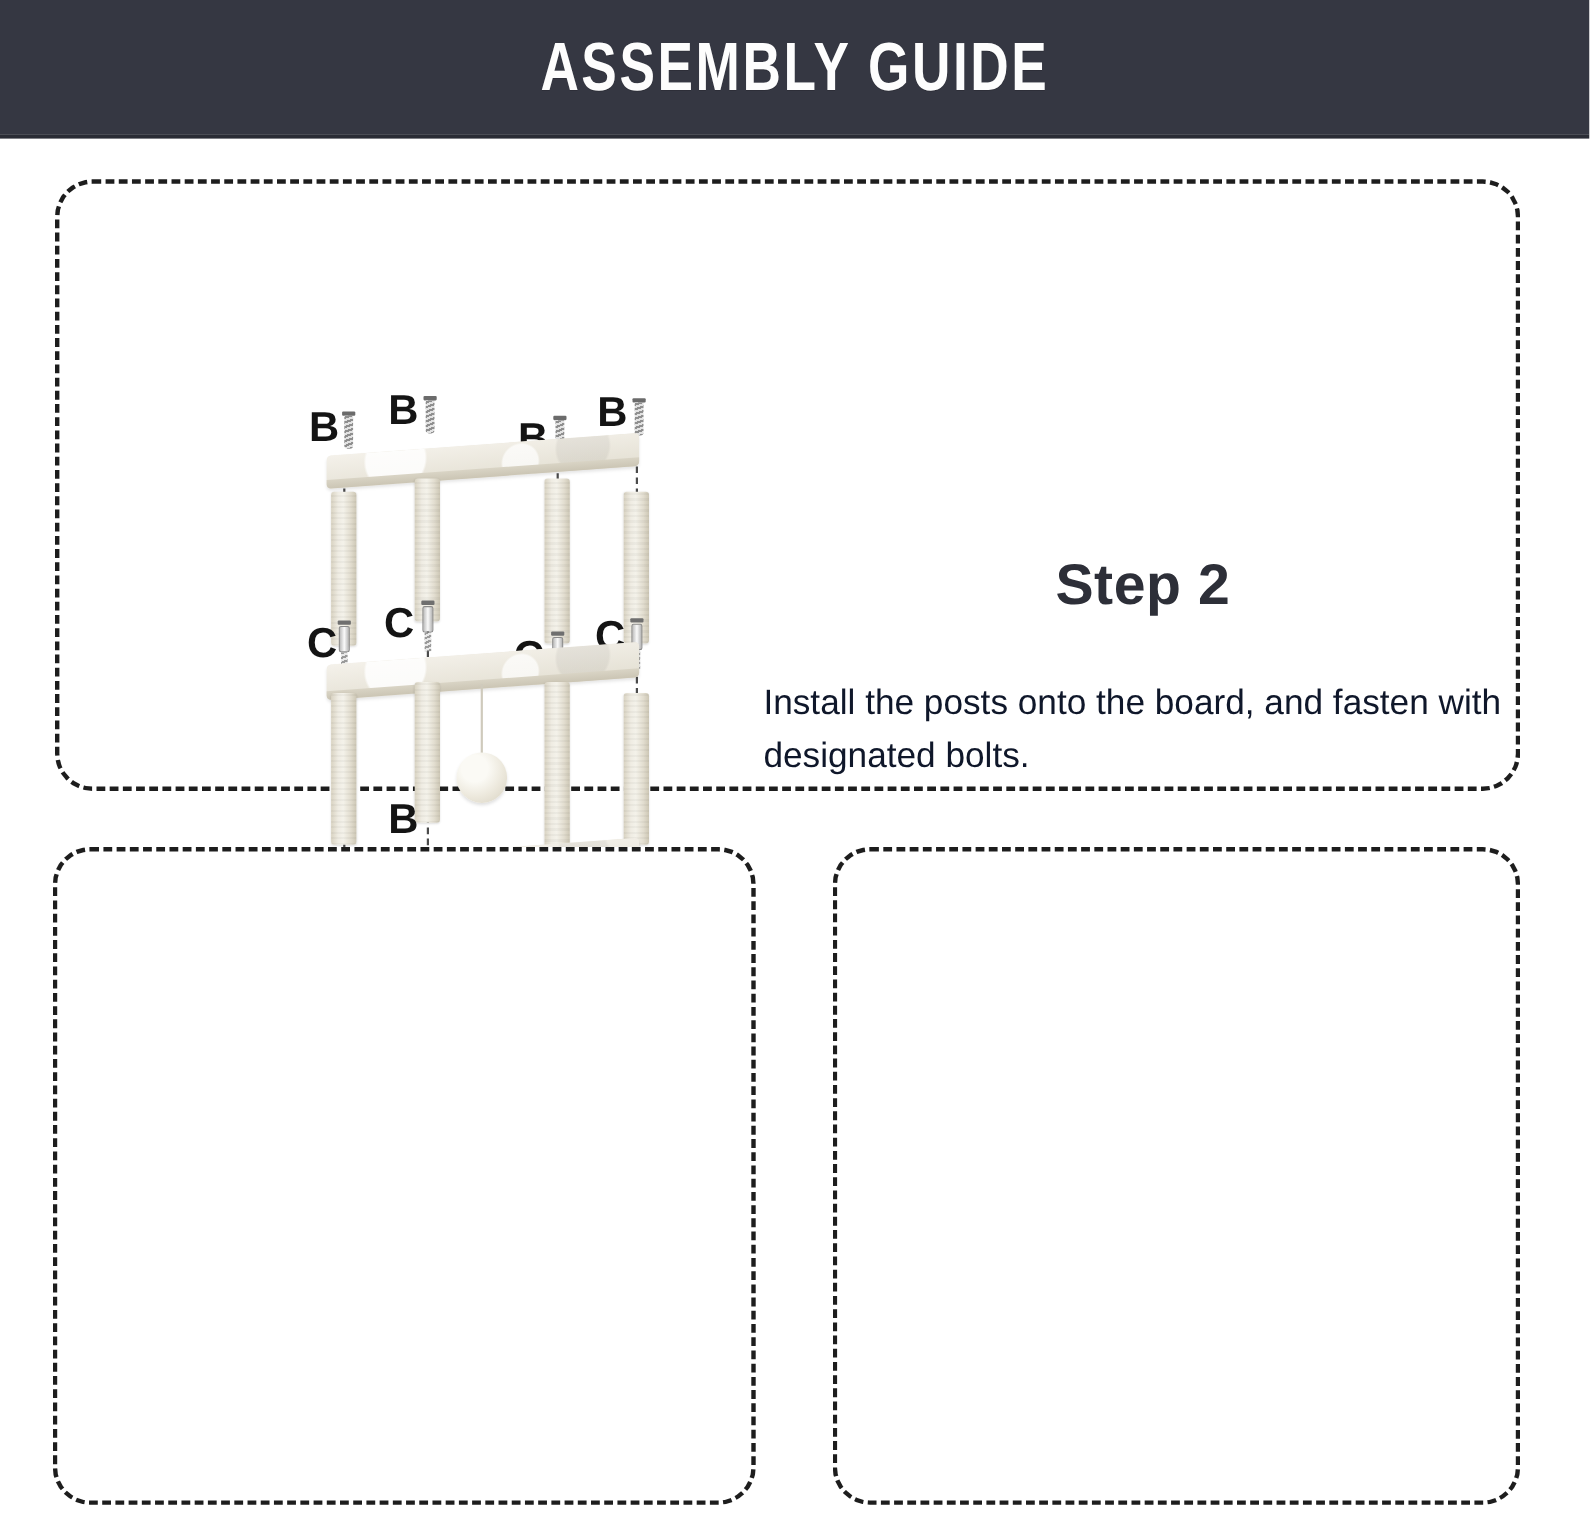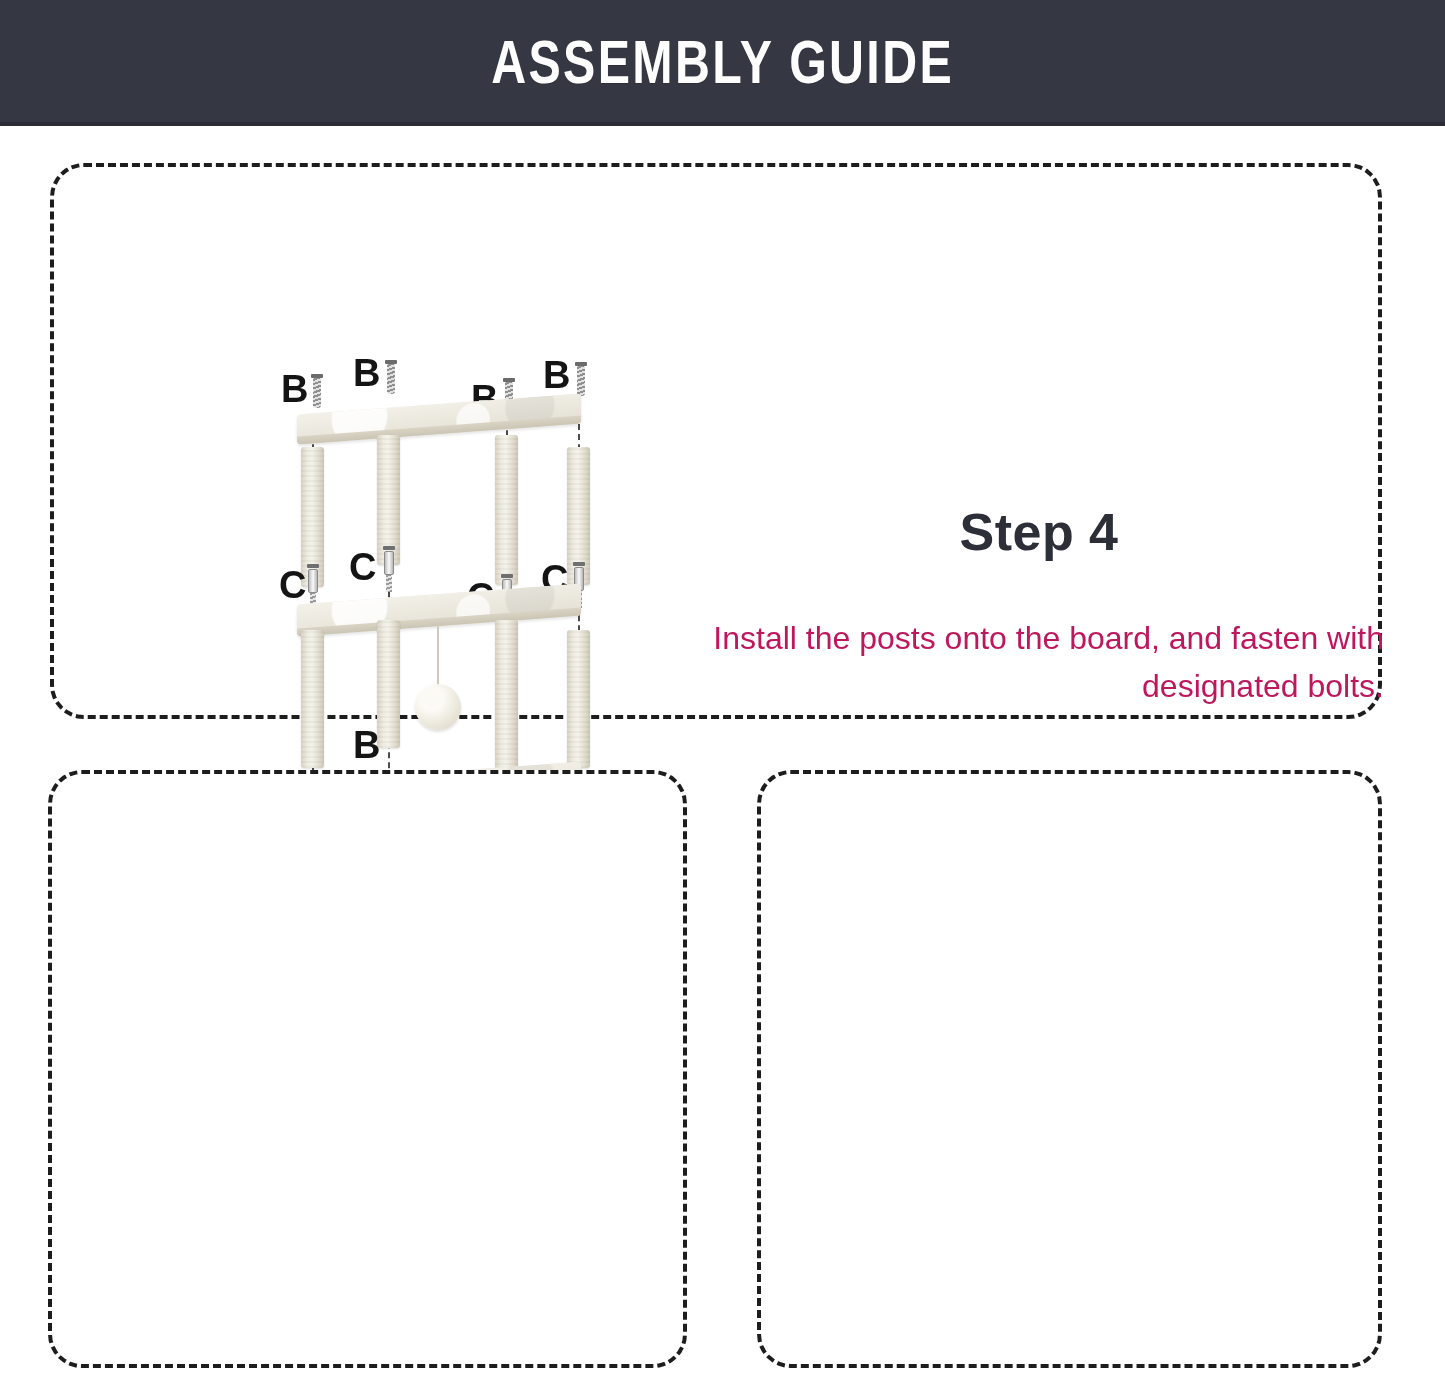--- a/index.html
+++ b/index.html
@@ -48,24 +48,24 @@
 
   
   .step-heading{
     color:#2d2f38;
     font-size:48px;
     font-weight:bold;
     text-align:center;
     letter-spacing:.5px;
   }
   .step-body{
-    color:#be185d;
+    color:#0f172a;
     font-size:31px;
     line-height:1.42;
-    text-align:right;
+    text-align:left;
     font-weight:normal;
   }
 
   #step1-text{
     position:absolute;left:640px;top:335px;width:690px;
   }
   #step1-text .step-heading{ font-size:52px; margin-bottom:52px; }
   #step1-text .step-body{ font-size:32px; line-height:1.5; }
 
   
@@ -289,21 +289,21 @@
       </div>
 
     <div class="screw" style="left:322px;top:446px;">
         <div class="head"></div>
         <div class="shaft"></div>
       </div>
     <div class="part-label" style="left:344px;top:444px;">B</div>
   </div>
 
   <div id="step1-text">
-    <div class="step-heading">Step 4</div>
+    <div class="step-heading">Step 2</div>
     <div class="step-body">Install the posts onto the board, and fasten with designated bolts.</div>
   </div>
 </div>
 
 <div class="card" id="card-step2">
 
   
 
   
 </div>

